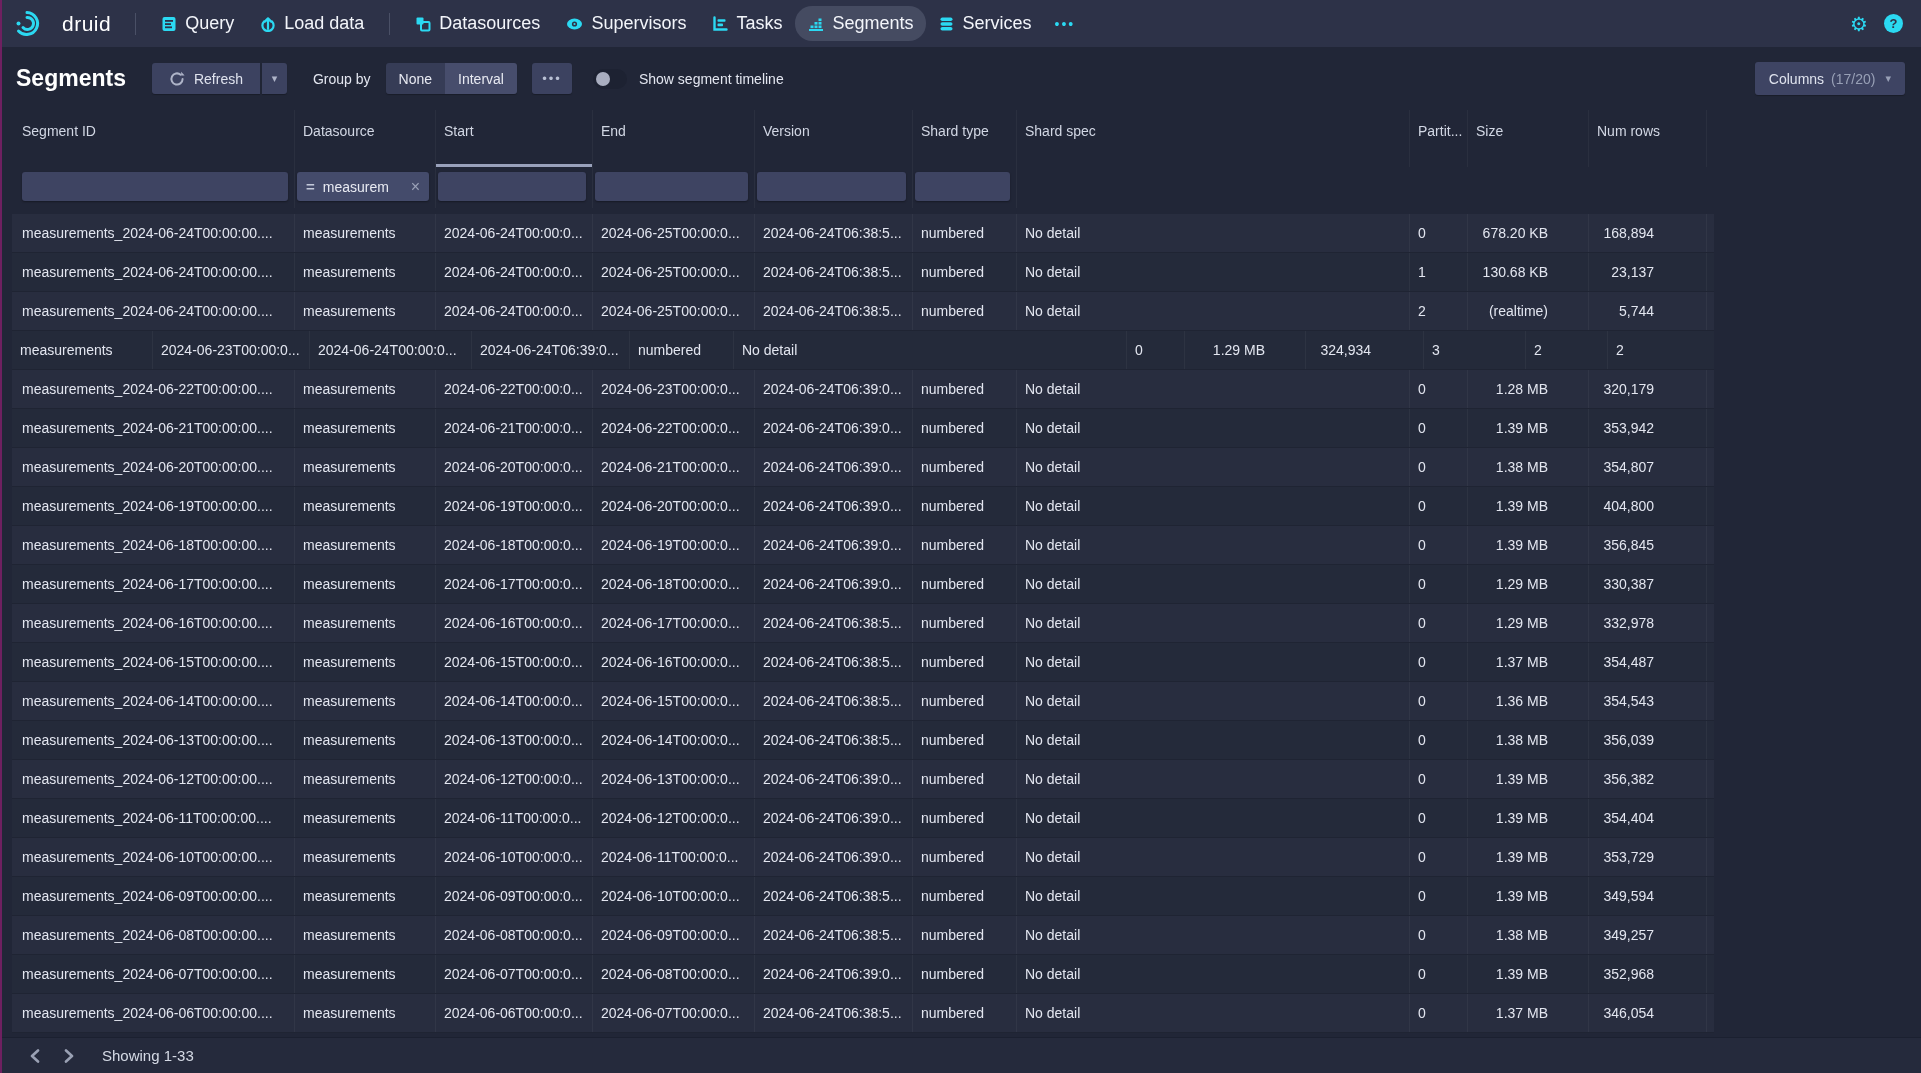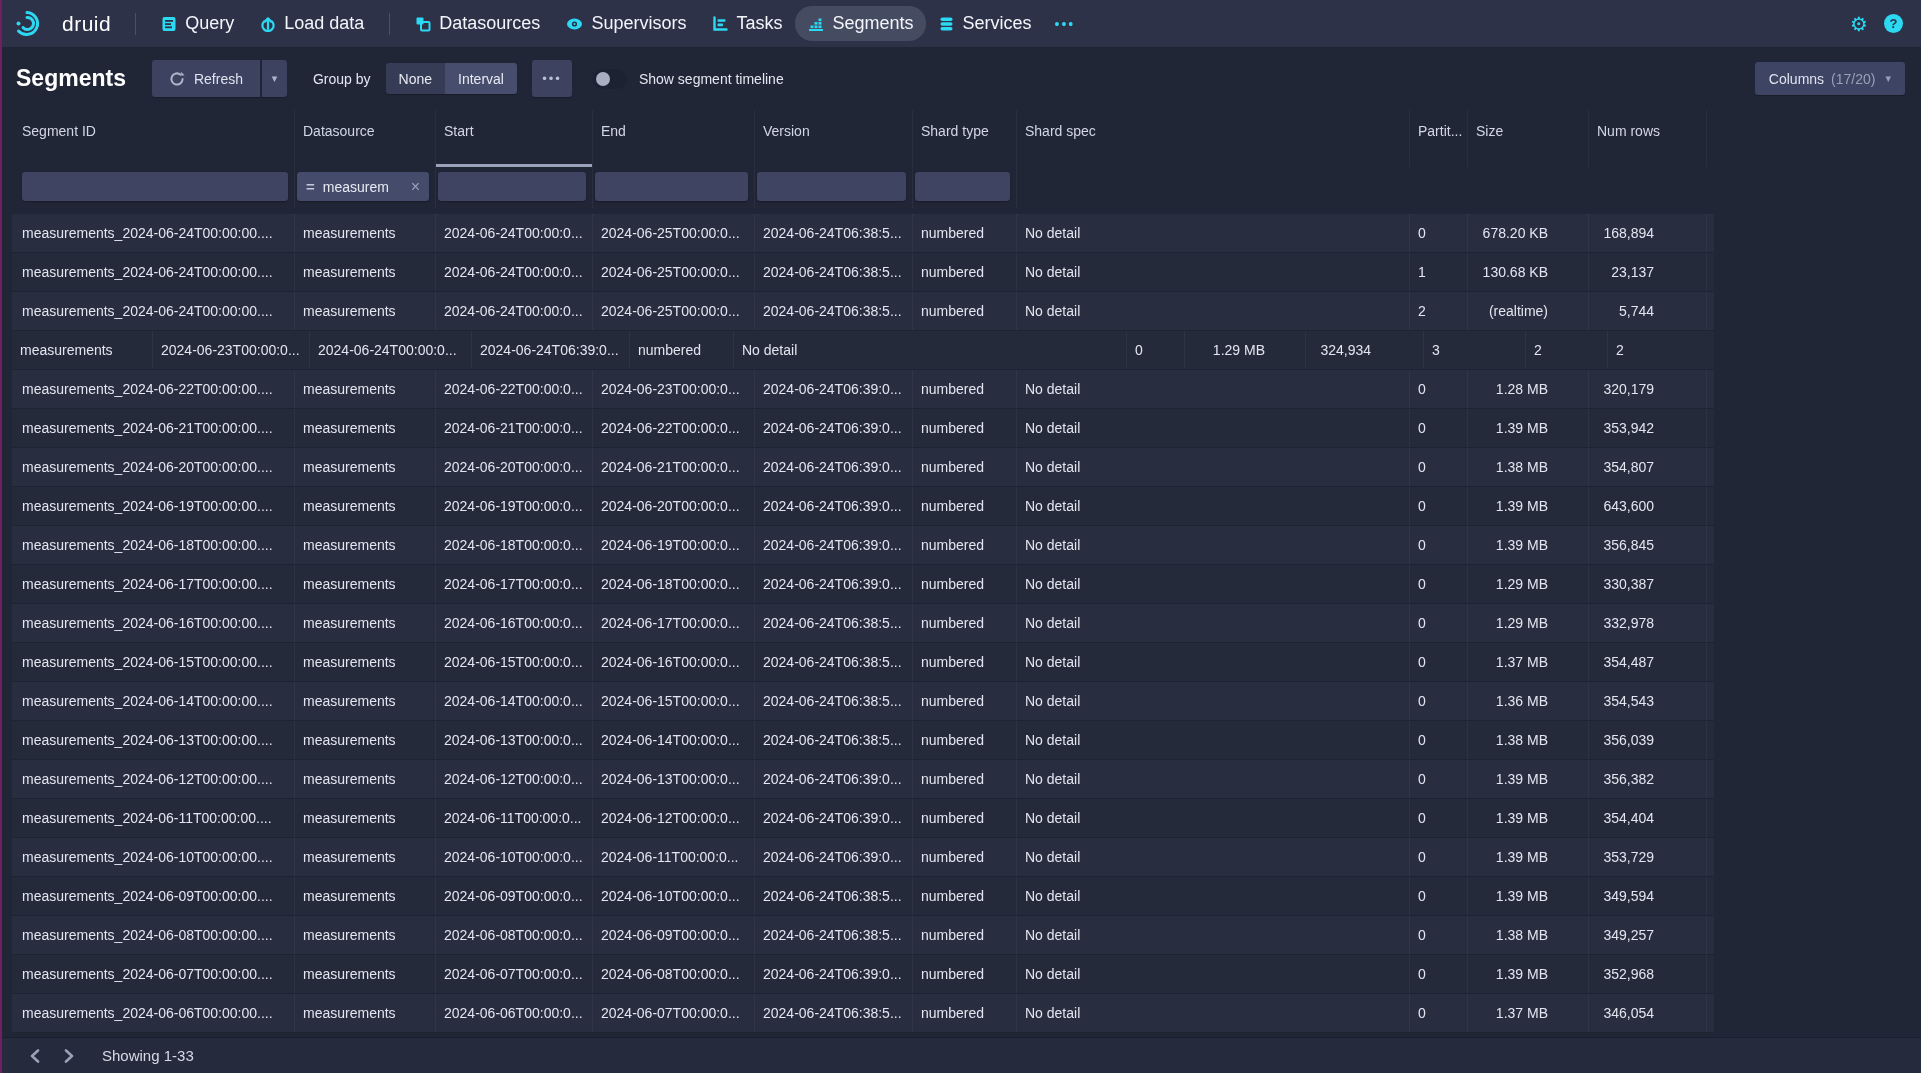--- a/index.html
+++ b/index.html
@@ -22,21 +22,21 @@
   .nav-item.active { background:#454b61; }
   .nav-more { color:#2bd9f2; font-size:14px; letter-spacing:2px; padding:7px 10px; cursor:pointer; }
   .nav-right { margin-left:auto; display:flex; align-items:center; gap:16px; padding-right:18px; }
   .gear-glyph { font-family:"DejaVu Sans", sans-serif; color:#2bd9f2; font-size:20px; line-height:1; cursor:pointer; }
   .help-circle { width:19px; height:19px; border-radius:50%; background:#2bd9f2; color:#2d3248;
                  font-size:13px; font-weight:bold; display:flex; align-items:center; justify-content:center; cursor:pointer; }
 
   
   .toolbar { height:63px; display:flex; align-items:center; padding:0 16px; }
   .page-title { font-size:23px; font-weight:bold; color:#ffffff; margin-right:26px; }
-  .btn { background:#3c4260; color:#dfe3ee; font-size:14px; height:37px; border-radius:3px;
+  .btn { background:#3c4260; color:#dfe3ee; font-size:14px; height:31px; border-radius:3px;
          display:inline-flex; align-items:center; cursor:pointer; border:none;
          box-shadow:0 1px 1px rgba(0,0,0,.25); }
   .refresh-btn { padding:0 17px; gap:9px; border-radius:3px 0 0 3px; }
   .caret-btn { width:25px; justify-content:center; margin-left:2px; border-radius:0 3px 3px 0; color:#aeb4c8; font-size:11px; }
   .group-label { margin:0 15px 0 26px; font-size:14px; color:#e3e6f0; }
   .segmented { display:flex; border-radius:3px; overflow:hidden; box-shadow:0 1px 1px rgba(0,0,0,.25); }
   .seg { height:31px; padding:0 13px; display:flex; align-items:center; background:#363c56;
          color:#e8eaf2; font-size:14px; cursor:pointer; }
   .seg.active { background:#474d6c; }
   .more-btn { width:40px; justify-content:center; margin-left:15px; color:#b9c0d4; letter-spacing:2px; font-size:13px; }
@@ -418,21 +418,21 @@
         <div class="row even">
     <div class="cell c0">measurements_2024-06-19T00:00:00....</div>
     <div class="cell c1">measurements</div>
     <div class="cell c2">2024-06-19T00:00:0...</div>
     <div class="cell c3">2024-06-20T00:00:0...</div>
     <div class="cell c4">2024-06-24T06:39:0...</div>
     <div class="cell c5">numbered</div>
     <div class="cell c6">No detail</div>
     <div class="cell c7">0</div>
     <div class="cell c8">1.39 MB</div>
-    <div class="cell c9">643,600</div>
+    <div class="cell c9">404,800</div>
     <div class="cell c10">3</div>
     <div class="cell c11">2</div>
     <div class="cell c12">2</div>
   </div>
         <div class="row">
     <div class="cell c0">measurements_2024-06-18T00:00:00....</div>
     <div class="cell c1">measurements</div>
     <div class="cell c2">2024-06-18T00:00:0...</div>
     <div class="cell c3">2024-06-19T00:00:0...</div>
     <div class="cell c4">2024-06-24T06:39:0...</div>

